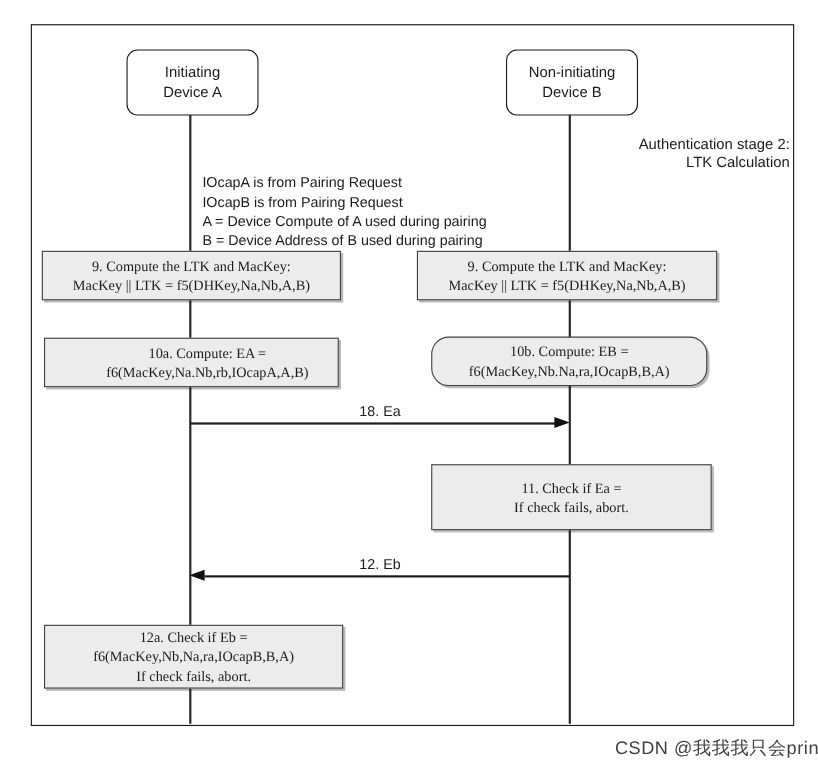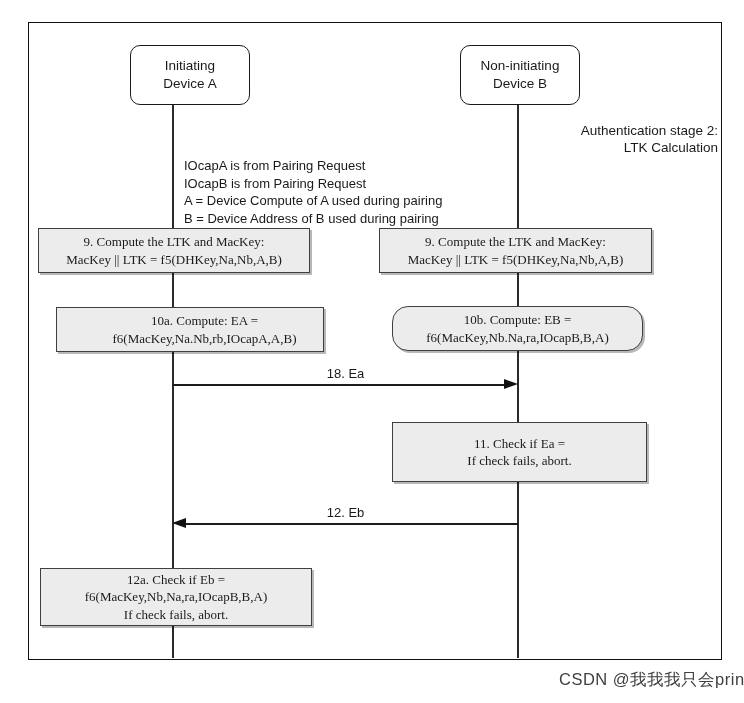--- a/index.html
+++ b/index.html
@@ -6,32 +6,32 @@
   .page{position:relative;width:744px;height:703px;background:#fff;overflow:hidden;
         font-family:"Liberation Sans",sans-serif;color:#1a1a1a;}
   .frame{position:absolute;left:28px;top:22px;width:692px;height:636px;
          border:1.5px solid #111;background:#fff;}
   .lifeline{position:absolute;top:103px;width:1.5px;height:555px;background:#2a2a2a;}
   .lifeline.a{left:172px;}
   .lifeline.b{left:517px;}
   .devbox{position:absolute;top:45px;width:118px;height:58px;background:#fff;
           border:1.5px solid #1a1a1a;border-radius:10px;display:flex;flex-direction:column;
           justify-content:center;align-items:center;font-size:13.5px;line-height:18px;}
-  .devbox.a{left:130px;}
+  .devbox.a{left:115px;}
   .devbox.b{left:460px;}
   .notes{position:absolute;left:184px;top:131px;font-size:13px;line-height:17.7px;white-space:nowrap;margin-top:26px;}
   .stage{position:absolute;right:26px;top:122px;font-size:13.5px;line-height:17px;
          text-align:right;white-space:nowrap;}
   .pbox{position:absolute;background:#ececec;border:1.8px solid #3f3f3f;
         box-shadow:2px 2px 0 rgba(0,0,0,0.28);box-sizing:border-box;
         display:flex;flex-direction:column;justify-content:center;align-items:center;
         font-size:13px;line-height:17.5px;text-align:center;white-space:nowrap;font-family:Liberation Serif, serif;}
   .b9a{left:38px;top:228px;width:272px;height:45px;}
   .b9b{left:379px;top:228px;width:273px;height:45px;}
-  .b10a{left:56px;top:307px;width:268px;height:45px;padding-left:29px;}
+  .b10a{left:40px;top:307px;width:268px;height:45px;padding-left:29px;}
   .b10b{left:392px;top:306px;width:251px;height:45px;border-radius:16px;}
   .b11{left:392px;top:422px;width:255px;height:60px;}
   .b12a{left:40px;top:568px;width:272px;height:58px;}
   .msg-label{position:absolute;left:173px;width:345px;text-align:center;
              font-size:13px;white-space:nowrap;}
   .msg-line{position:absolute;height:1.6px;background:#1c1c1c;}
   .arrowhead{position:absolute;width:0;height:0;border-top:5.5px solid transparent;
              border-bottom:5.5px solid transparent;}
   .arrowhead.right{border-left:14px solid #111;}
   .arrowhead.left{border-right:14px solid #111;}

